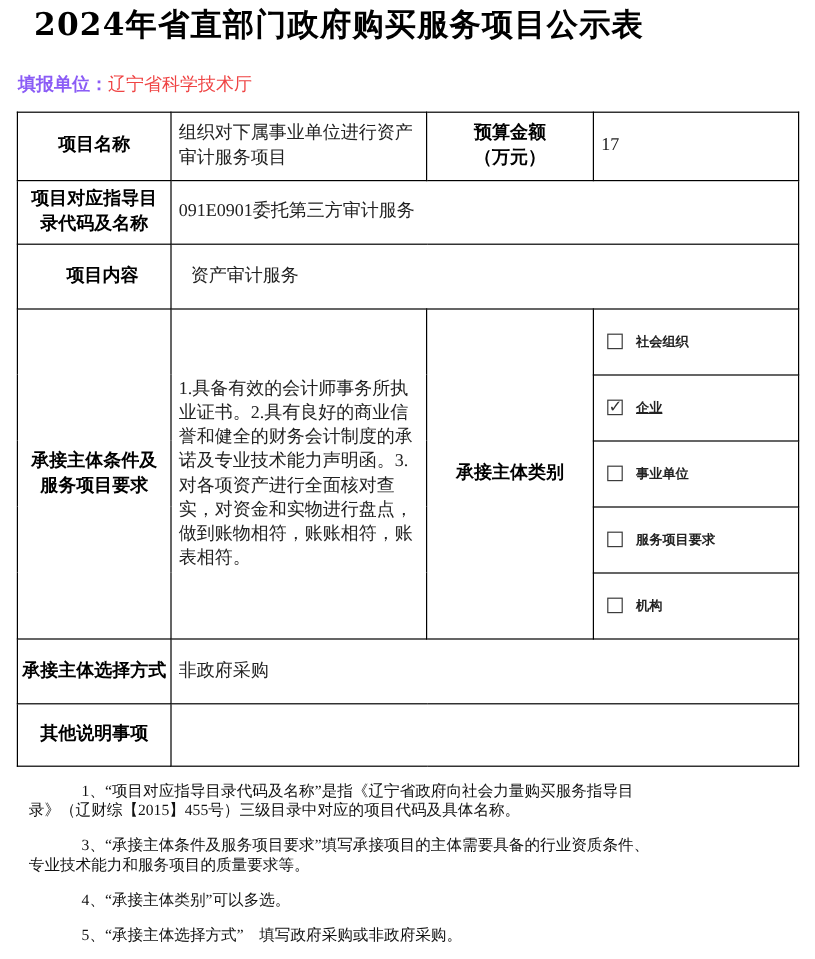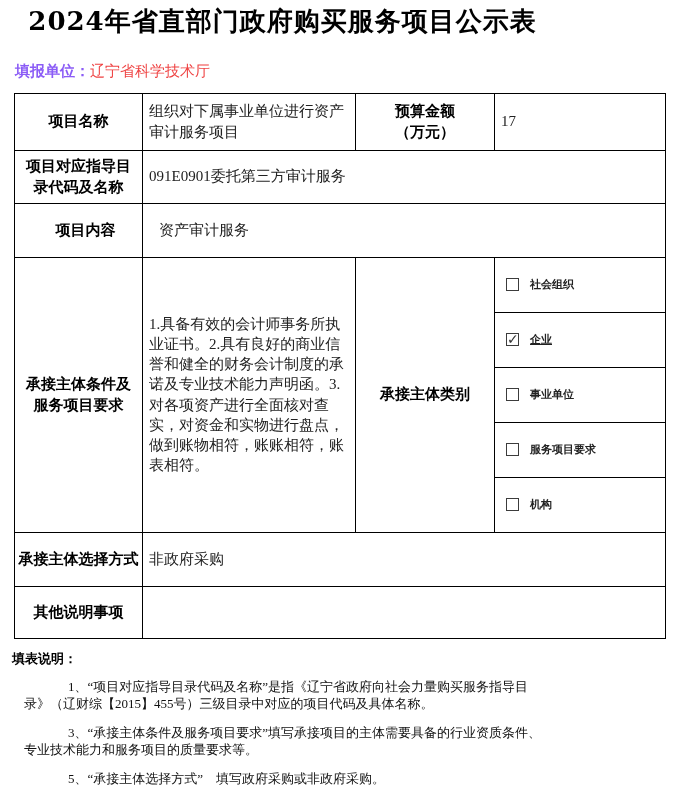--- a/index.html
+++ b/index.html
@@ -209,19 +209,19 @@
     </tr>
 
     <tr class="r6">
       <td class="hdr">其他说明事项</td>
       <td class="val" colspan="3"></td>
     </tr>
   </tbody>
     </table>
 
   <div class="notes">
-    <p class="notes-heading">填表说明：</p>
     <p class="note">1、“项目对应指导目录代码及名称”是指《辽宁省政府向社会力量购买服务指导目录》（辽财综【2015】455号）三级目录中对应的项目代码及具体名称。</p>
     <p class="note">3、“承接主体条件及服务项目要求”填写承接项目的主体需要具备的行业资质条件、专业技术能力和服务项目的质量要求等。</p>
+    <p class="note">4、“承接主体类别”可以多选。</p>
     <p class="note">5、“承接主体选择方式”　填写政府采购或非政府采购。</p>
   </div>
 
 </div>
 
 </body></html>

